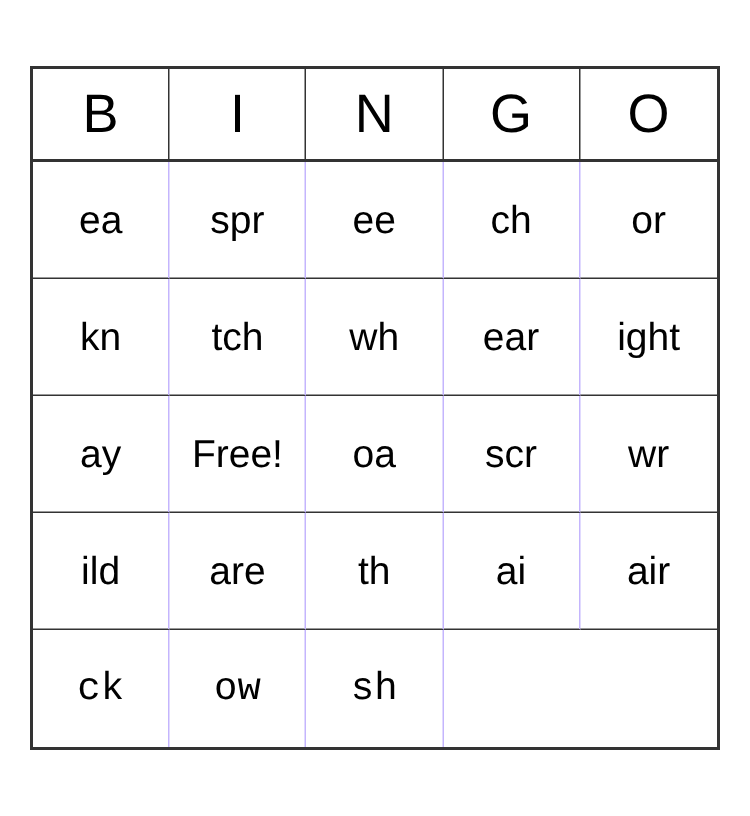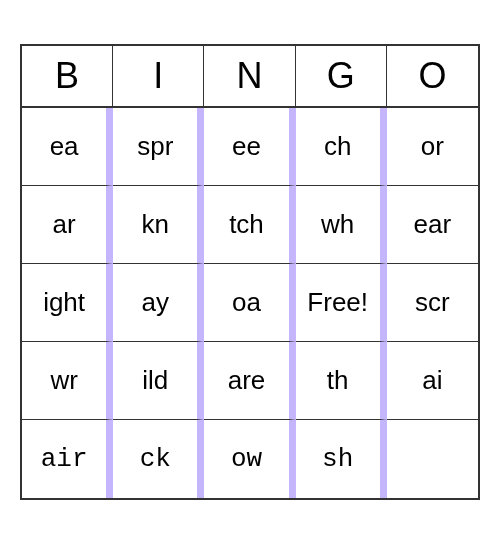--- a/index.html
+++ b/index.html
@@ -48,21 +48,21 @@
       grid-template-columns: repeat(5, 1fr);
       grid-template-rows: repeat(5, 1fr);
     }
 
     .grid-cell {
       display: flex;
       align-items: center;
       justify-content: center;
       height: 78px;
       font-size: 26px;
-      border-right: 7px solid #c4b5fd;
+      border-right: 1px solid #c4b5fd;
       border-bottom: 1px solid #333;
     }
 
     .grid-cell:nth-child(5n) {
       border-right: none;
     }
 
     .grid-cell:nth-child(n+21) {
       border-bottom: none;
       font-family: Liberation Mono, monospace;
@@ -78,29 +78,28 @@
       <div class="header-cell">N</div>
       <div class="header-cell">G</div>
       <div class="header-cell">O</div>
     </div>
   <div class="bingo-grid">
   <div class="grid-cell">ea</div>
       <div class="grid-cell">spr</div>
       <div class="grid-cell">ee</div>
       <div class="grid-cell">ch</div>
       <div class="grid-cell">or</div>
-      <div class="grid-cell">ar</div>
       <div class="grid-cell">kn</div>
       <div class="grid-cell">tch</div>
       <div class="grid-cell">wh</div>
       <div class="grid-cell">ear</div>
       <div class="grid-cell">ight</div>
       <div class="grid-cell">ay</div>
+      <div class="grid-cell">Free!</div>
       <div class="grid-cell">oa</div>
-      <div class="grid-cell">Free!</div>
       <div class="grid-cell">scr</div>
       <div class="grid-cell">wr</div>
       <div class="grid-cell">ild</div>
       <div class="grid-cell">are</div>
       <div class="grid-cell">th</div>
       <div class="grid-cell">ai</div>
       <div class="grid-cell">air</div>
       <div class="grid-cell">ck</div>
       <div class="grid-cell">ow</div>
       <div class="grid-cell">sh</div>

